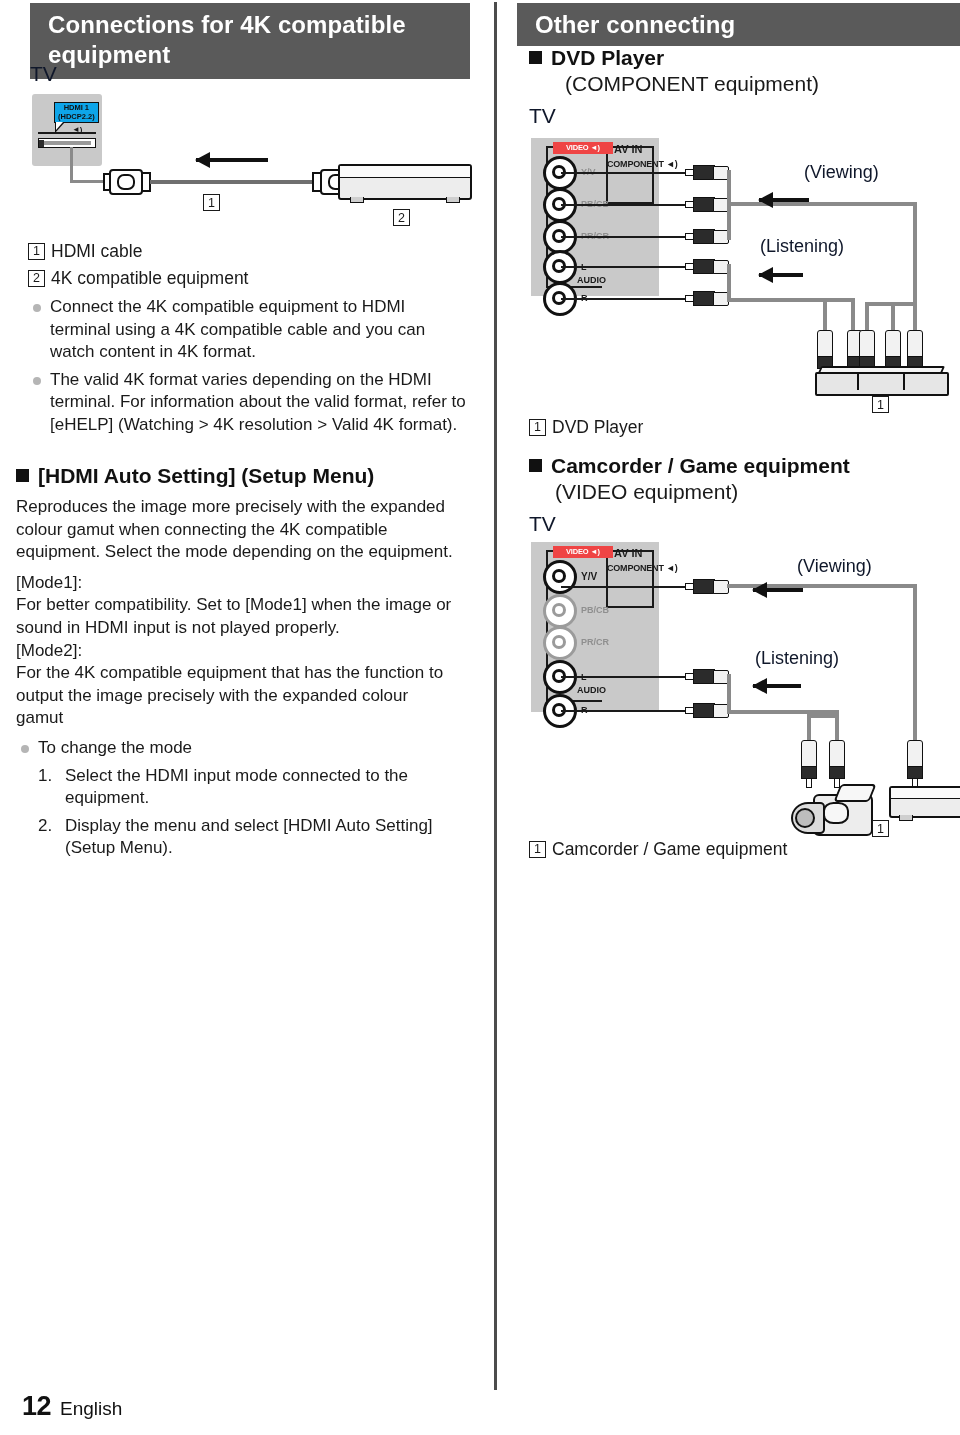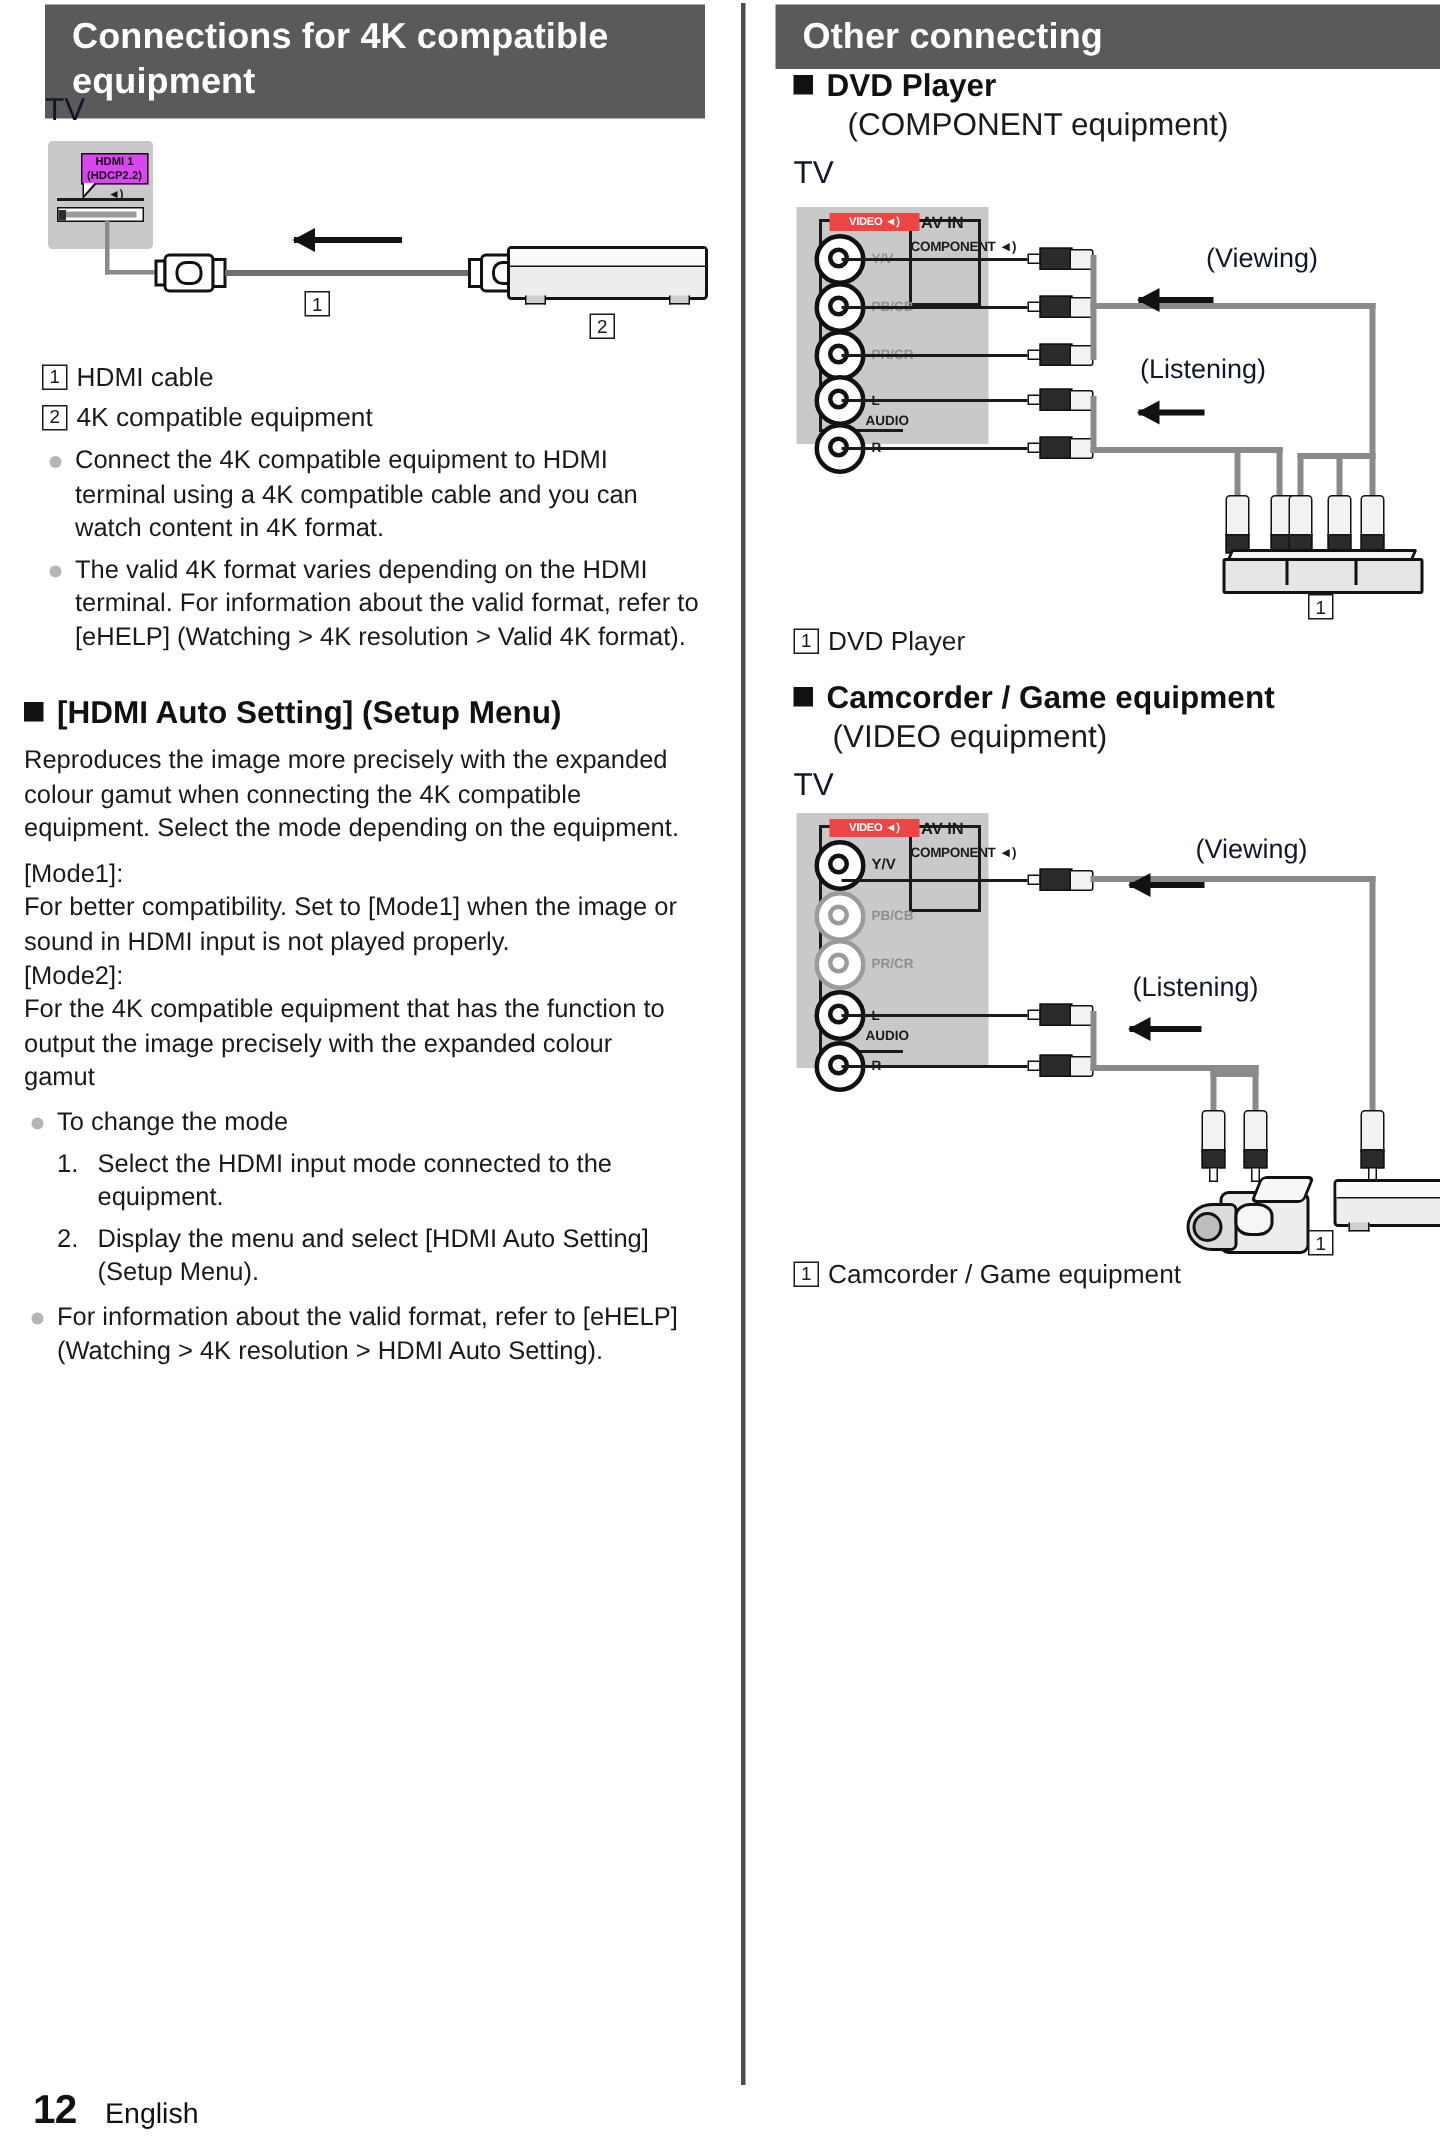--- a/index.html
+++ b/index.html
@@ -61,21 +61,21 @@
     width:8px;height:8px;border-radius:50%;background:#b5b5b5;
   }
   .para{font-size:17px;line-height:22.6px;margin-top:4px;}
   .indent{}
   .num-item{position:relative;padding-left:27px;font-size:17px;line-height:22.6px;margin-top:5px;margin-left:22px;}
   .num-item .n{position:absolute;left:0;top:0;}
 
   
   .footer{position:absolute;left:22px;bottom:13px;display:flex;align-items:baseline;}
   .footer .pg{font-size:27px;font-weight:bold;color:#111;letter-spacing:-.5px;}
-  .footer .lang{font-size:19px;color:#111;margin-left:19px;}
+  .footer .lang{font-size:19px;color:#111;margin-left:9px;}
 
   
   .diagram{position:absolute;}
   .panel{position:absolute;background:#c9c9c9;}
   .wire{position:absolute;background:#8a8a8a;}
   .line{position:absolute;background:#1a1a1a;}
 
   
   .arrow{position:absolute;height:4px;background:#111;}
   .arrow:before{
@@ -143,21 +143,21 @@
     <div class="diagram" style="left:28px;top:90px;width:450px;height:130px;">
 
       <div class="panel" style="left:4px;top:4px;width:70px;height:72px;border-radius:3px;"></div>
 
       <div class="line" style="left:10px;top:42px;width:58px;height:1.5px;"></div>
 
       <div style="position:absolute;left:10px;top:48px;width:58px;height:10px;border:1.5px solid #111;background:#fff;box-sizing:border-box;"></div>
       <div style="position:absolute;left:13px;top:51px;width:50px;height:4px;background:#9a9a9a;"></div>
       <div style="position:absolute;left:11px;top:49.5px;width:5px;height:7px;background:#2d2d2d;"></div>
 
-      <div style="position:absolute;left:26px;top:12px;border:1.5px solid #111;background:#d946ef;padding:1px 3px;text-align:center;">
+      <div style="position:absolute;left:26px;top:12px;border:1.5px solid #111;background:#0ea5e9;padding:1px 3px;text-align:center;">
         <div style="font-size:7.5px;line-height:8.5px;font-weight:bold;color:#111;">HDMI 1</div>
         <div style="font-size:7.5px;line-height:8.5px;font-weight:bold;color:#111;">(HDCP2.2)</div>
       </div>
 
       <div style="position:absolute;left:27px;top:32px;width:0;height:0;border-left:10px solid #111;border-bottom:11px solid transparent;"></div>
       <div style="position:absolute;left:28px;top:32px;width:0;height:0;border-left:7px solid #fff;border-bottom:8px solid transparent;"></div>
 
       <div class="tag-lt" style="left:44px;top:35px;font-size:8px;">◄)</div>
 
       <div class="wire" style="left:42px;top:57px;width:3px;height:36px;"></div>
@@ -221,21 +221,20 @@
 
       <div class="bul" style="margin-top:7px;">To change the mode</div>
 
       <div class="num-item">
         <span class="n">1.</span><span>Select the HDMI input mode connected to the equipment.</span>
       </div>
       <div class="num-item">
         <span class="n">2.</span><span>Display the menu and select [HDMI Auto Setting] (Setup Menu).</span>
       </div>
 
-      <div class="bul" style="margin-top:7px;">For information about the valid format, refer to [eHELP] (Watching &gt; 4K resolution &gt; HDMI Auto Setting).</div>
     </div>
   </div>
 
   <div class="col-right">
 
     <div class="hbar right">Other connecting</div>
 
     <div class="sub-head" style="position:absolute;left:12px;top:44px;">
       <span class="sq"></span><span>DVD Player</span>
     </div>

